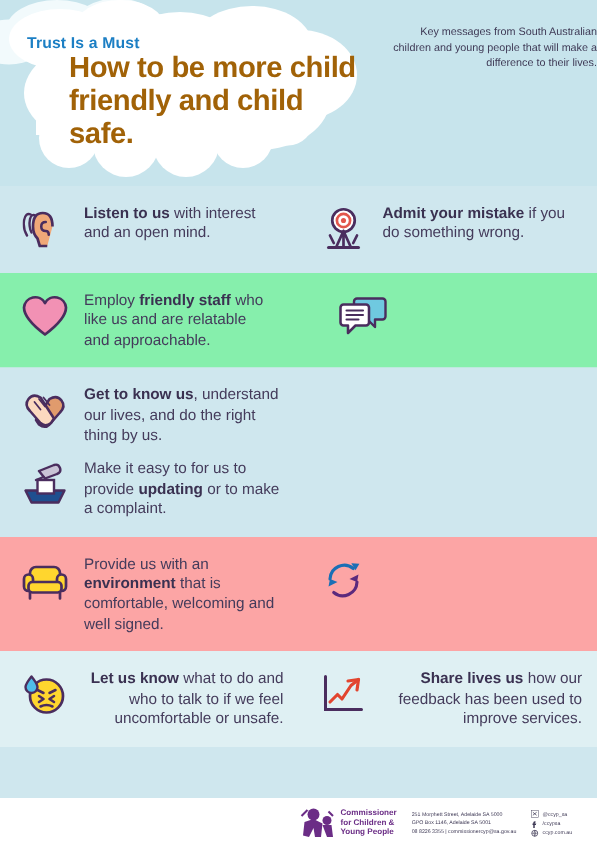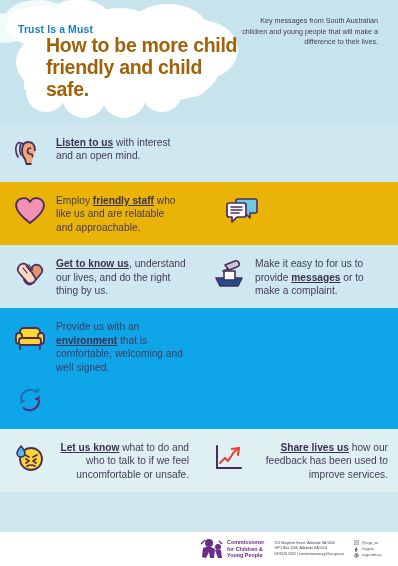--- a/index.html
+++ b/index.html
@@ -41,21 +41,21 @@
     width: 200px;
     font-size: 19.5px;
     line-height: 22px;
     font-weight: bold;
     color: #a16207;
     letter-spacing: -.3px;
     z-index: 5;
   }
   .intro {
     position: absolute;
-    right: 20px; top: 16px;
+    right: 0; top: 16px;
     width: 140px;
     text-align: right;
     font-size: 7.2px;
     line-height: 10.5px;
     color: #3f3a56;
     z-index: 5;
   }
 
   
   .band {
@@ -77,21 +77,21 @@
     align-items: center;
     justify-content: center;
   }
   .icon-wrap svg { display: block; }
   .msg {
     font-size: 10.2px;
     line-height: 13.4px;
     color: #443b5b;
     padding-top: 1px;
   }
-  .msg b { font-weight: bold; color: #3a3151; text-decoration: underline; }
+  .msg b { font-weight: bold; color: #3a3151; }
 
   
   .footer {
     position: absolute;
     left: 0; bottom: 0;
     width: 398px; height: 34px;
     background: #ffffff;
     display: flex;
     align-items: center;
     padding-left: 200px;
@@ -165,64 +165,77 @@
           <div class="icon-wrap">
             <svg width="30" height="30" viewBox="0 0 30 30">
       <path d="M9 6 Q6 4 5 8 Q4 13 6 17" stroke="#4a2d5e" stroke-width="1.6" fill="none" stroke-linecap="round"></path>
       <path d="M5.5 5 Q2 3.5 1 9 Q0.2 14.5 3 19" stroke="#4a2d5e" stroke-width="1.6" fill="none" stroke-linecap="round"></path>
       <path d="M20 13 q0 -9 -6.5 -9 T7 13 q0 5 3 8 l1.5 5 h5" fill="#f0a878" stroke="#4a2d5e" stroke-width="1.8" stroke-linejoin="round"></path>
       <path d="M15.5 10 q-3 0 -3 3 t3 3 q2 0 2 2.5" fill="none" stroke="#4a2d5e" stroke-width="1.7" stroke-linecap="round"></path>
     </svg>
           </div>
           <div class="msg"><b>Listen to us</b> with interest and an open mind.</div>
         </div>
-      </div>
-      <div class="band" style="background: #eab308; gap: 26px;">
+        <div class="cell">
+          <div class="icon-wrap">
+            <svg width="32" height="30" viewBox="0 0 32 30">
+      <circle cx="16" cy="9" r="7.5" fill="#ffffff" stroke="#4a2d5e" stroke-width="1.8"></circle>
+      <circle cx="16" cy="9" r="4.4" fill="#ffffff" stroke="#e2574c" stroke-width="1.8"></circle>
+      <circle cx="16" cy="9" r="1.7" fill="#e2574c"></circle>
+      <path d="M16 16 L11 27 M16 16 L21 27 M16 16 L16 27" stroke="#4a2d5e" stroke-width="1.8" stroke-linecap="round"></path>
+      <path d="M7 19 L9.5 24 M25 19 L22.5 24" stroke="#4a2d5e" stroke-width="1.8" stroke-linecap="round"></path>
+      <path d="M6 27 H26" stroke="#4a2d5e" stroke-width="2" stroke-linecap="round"></path>
+    </svg>
+          </div>
+          <div class="msg"><b>Admit your mistake</b> if you do something wrong.</div>
+        </div>
+      </div>
+      <div class="band" style="background: #86efac; gap: 26px;">
         <div class="cell">
           <div class="icon-wrap">
             <svg width="32" height="30" viewBox="0 0 32 30">
       <path d="M16 27 C4 18 2 12 2 9 A7.5 7.5 0 0 1 16 6 A7.5 7.5 0 0 1 30 9 C30 12 28 18 16 27 Z" fill="#f291b4" stroke="#4a2d5e" stroke-width="1.8" stroke-linejoin="round"></path>
     </svg>
           </div>
           <div class="msg">Employ <b>friendly staff</b> who like us and are relatable and approachable.</div>
         </div>
         <div class="cell">
           <div class="icon-wrap">
             <svg width="32" height="30" viewBox="0 0 32 30">
       <path d="M12 3 H29 a2 2 0 0 1 2 2 V15 a2 2 0 0 1 -2 2 H24 l0 5 -5 -5 H12 a2 2 0 0 1 -2 -2 V5 a2 2 0 0 1 2 -2 Z" fill="#6fc9e0" stroke="#4a2d5e" stroke-width="1.6" stroke-linejoin="round"></path>
       <path d="M3 7 H18 a2 2 0 0 1 2 2 V19 a2 2 0 0 1 -2 2 H11 l-5 5 0 -5 H3 a2 2 0 0 1 -2 -2 V9 a2 2 0 0 1 2 -2 Z" fill="#ffffff" stroke="#4a2d5e" stroke-width="1.7" stroke-linejoin="round"></path>
       <path d="M5 11 H16 M5 14 H16 M5 17 H13" stroke="#4a2d5e" stroke-width="1.4" stroke-linecap="round"></path>
     </svg>
           </div>
         </div>
       </div>
-      <div class="band" style="background: rgb(207, 231, 238);">
+      <div class="band" style="background: rgb(207, 231, 238); flex-direction: column;">
         <div class="cell">
           <div class="icon-wrap">
             <svg width="34" height="30" viewBox="0 0 34 30">
       <path d="M20 7 q5 -3 8 1 q3 4 -1 8 l-7 8 q-3 3 -7 0 l-2 -3 z" fill="#e09b6d" stroke="#4a2d5e" stroke-width="1.7" stroke-linejoin="round"></path>
       <path d="M14 6 q-5 -3 -8 1 q-3 4 1 8 l7 8 q3 3 7 0 l2 -3 z" fill="#fbd9bf" stroke="#4a2d5e" stroke-width="1.7" stroke-linejoin="round"></path>
       <path d="M10 9 l4 5 M13 7 l4 5 M16 6 l4 5" stroke="#4a2d5e" stroke-width="1.2" stroke-linecap="round" fill="none"></path>
     </svg>
           </div>
           <div class="msg"><b>Get to know us</b>, understand our lives, and do the right thing by us.</div>
         </div>
         <div class="cell">
           <div class="icon-wrap">
             <svg width="32" height="30" viewBox="0 0 32 30">
       <path d="M3 19 H29 L25 27 H7 Z" fill="#1f4f8f" stroke="#4a2d5e" stroke-width="1.6" stroke-linejoin="round"></path>
       <rect x="11" y="12" width="11" height="9" fill="#ffffff" stroke="#4a2d5e" stroke-width="1.6"></rect>
       <path d="M12 6 L22 2 q3 -1 4 2 q1 3 -2 4 L16 11 Z" fill="#c9c3d6" stroke="#4a2d5e" stroke-width="1.6" stroke-linejoin="round"></path>
       <path d="M10 12 L15 10" stroke="#4a2d5e" stroke-width="1.6" stroke-linecap="round"></path>
     </svg>
           </div>
-          <div class="msg">Make it easy to for us to provide <b>messages</b> or to make a complaint.</div>
-        </div>
-      </div>
-      <div class="band" style="background: #0ea5e9; flex-direction: column;">
+          <div class="msg">Make it easy to for us to provide <b>updating</b> or to make a complaint.</div>
+        </div>
+      </div>
+      <div class="band" style="background: #fca5a5;">
         <div class="cell">
           <div class="icon-wrap">
             <svg width="32" height="30" viewBox="0 0 32 30">
       <rect x="6" y="6" width="20" height="13" rx="4" fill="#ffd62e" stroke="#4a2d5e" stroke-width="1.8"></rect>
       <rect x="2" y="11" width="6" height="11" rx="3" fill="#ffd62e" stroke="#4a2d5e" stroke-width="1.8"></rect>
       <rect x="24" y="11" width="6" height="11" rx="3" fill="#ffd62e" stroke="#4a2d5e" stroke-width="1.8"></rect>
       <rect x="5" y="16" width="22" height="7" rx="2.5" fill="#ffd62e" stroke="#4a2d5e" stroke-width="1.8"></rect>
       <path d="M6 23 V27 M26 23 V27" stroke="#4a2d5e" stroke-width="1.8" stroke-linecap="round"></path>
     </svg>
           </div>

